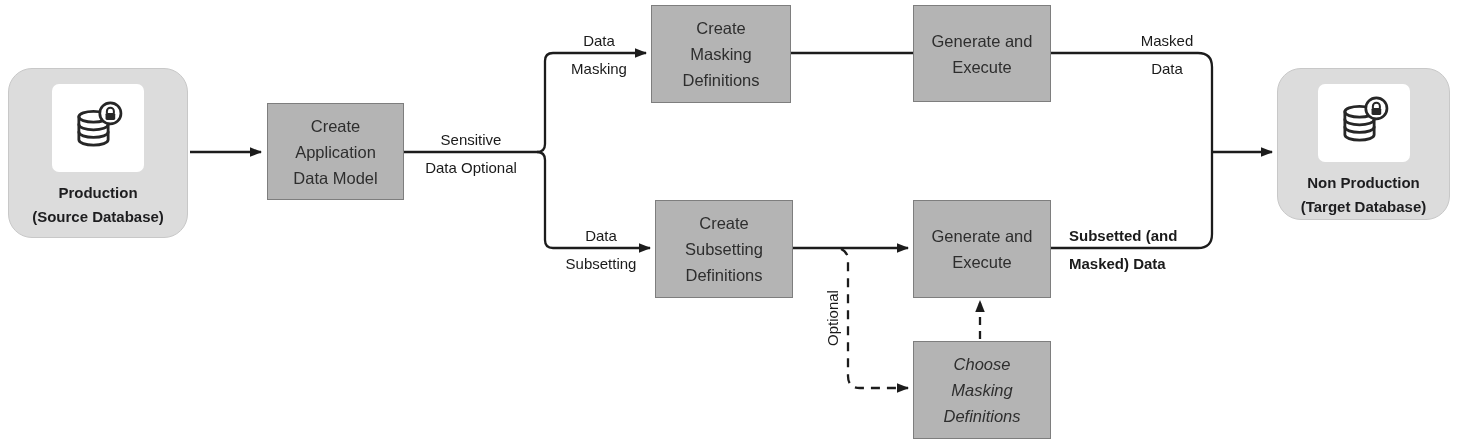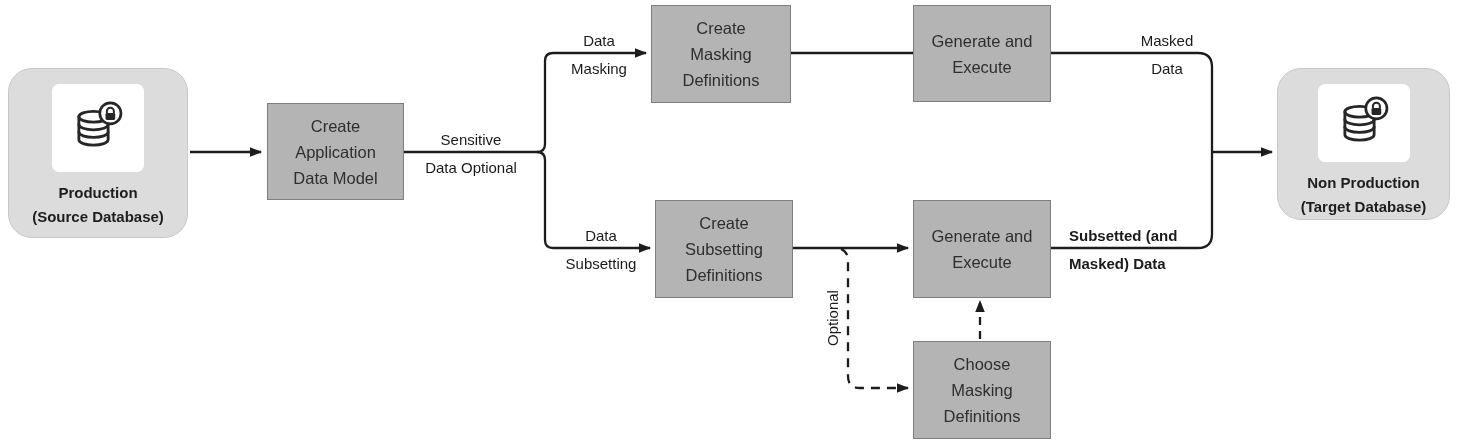--- a/index.html
+++ b/index.html
@@ -40,21 +40,21 @@
     text-align:center;
     font-size:16.5px;
     line-height:26px;
     white-space:pre-line;
   }
   .b-adm{left:267px;top:103px;width:137px;height:97px;}
   .b-cmd{left:651px;top:5px;width:140px;height:98px;}
   .b-ge-top{left:913px;top:5px;width:138px;height:97px;}
   .b-csd{left:655px;top:200px;width:138px;height:98px;}
   .b-ge-bot{left:913px;top:200px;width:138px;height:98px;}
-  .b-choose{left:913px;top:341px;width:138px;height:98px;}
+  .b-choose{left:913px;top:341px;width:138px;height:98px;font-style:italic;}
   
   .node{
     position:absolute;
     background:var(--node-fill);
     border:1px solid var(--node-border);
     border-radius:24px;
     display:flex;
     flex-direction:column;
     align-items:center;
   }

